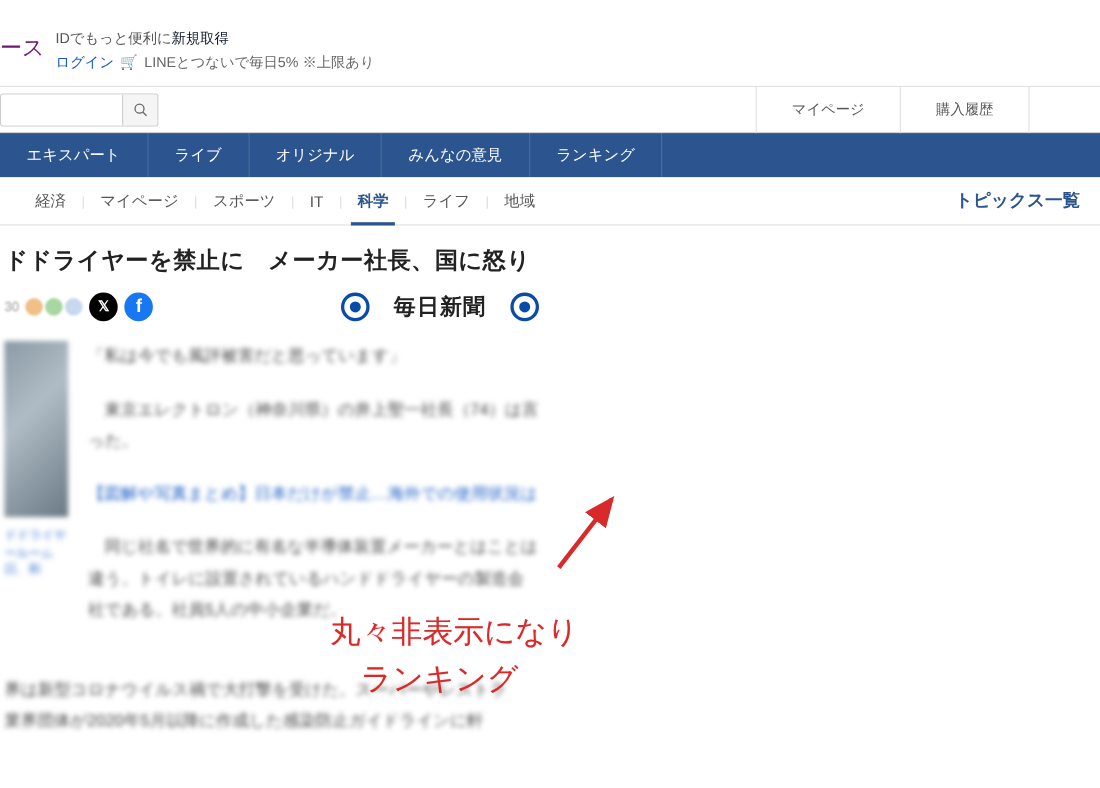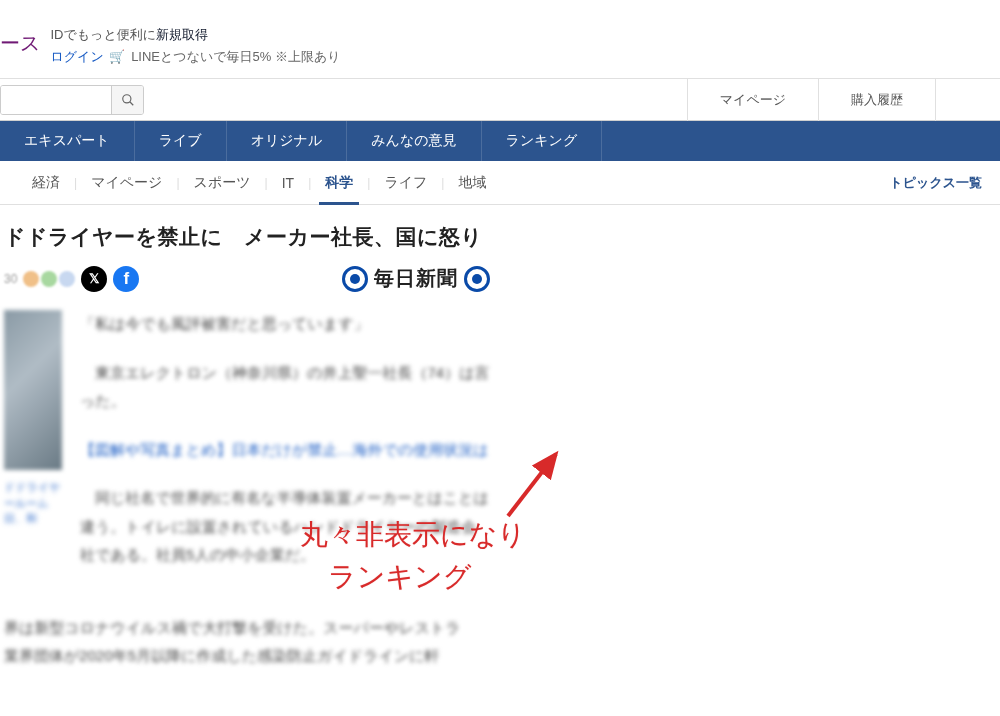--- a/index.html
+++ b/index.html
@@ -21,31 +21,31 @@
 .rightlinks{display:flex;align-items:center}
 .rightlinks .rlink{font-size:13px;color:#555;padding:0 32px;height:42px;display:flex;align-items:center;border-left:1px solid #e0e0e0;cursor:pointer}
 .rightlinks .gear{width:42px;justify-content:center;border-right:none}
 .navblue{background:#2c548e;height:40px;display:flex;align-items:center}
 .navblue .nitem{color:#fff;font-size:14px;padding:0 24px;height:40px;display:flex;align-items:center;cursor:pointer;border-right:1px solid rgba(255,255,255,0.15)}
 .catbar{height:44px;display:flex;align-items:center;border-bottom:1px solid #e0e0e0;padding-left:18px;position:relative}
 .catbar .citem{font-size:14px;color:#555;padding:0 14px;height:44px;display:flex;align-items:center;cursor:pointer;position:relative}
 .catbar .sep{color:#ddd;font-size:12px}
 .catbar .citem.active{color:#2c548e;font-weight:bold}
 .catbar .citem.active::after{content:"";position:absolute;bottom:0;left:8px;right:8px;height:3px;background:#2c548e}
-.catbar .topics{position:absolute;right:18px;font-size:13px;color:#2c548e;font-weight:bold;cursor:pointer}
+.catbar .topics{position:absolute;right:18px;font-size:16px;color:#2c548e;font-weight:bold;cursor:pointer}
 .article{padding:18px 0 0 4px;width:490px}
 .article h1{font-size:21px;font-weight:bold;color:#222;letter-spacing:0.5px;filter:blur(0.3px)}
 .meta{display:flex;align-items:center;margin:14px 0 18px 0;gap:6px}
 .meta .time{color:#999;font-size:12px;filter:blur(1px)}
 .avatars{display:flex;gap:2px;filter:blur(1px)}
 .avatars .av{width:16px;height:16px;border-radius:50%}
 .social{width:26px;height:26px;border-radius:50%;display:flex;align-items:center;justify-content:center;color:#fff;font-size:13px;font-weight:bold;cursor:pointer}
 .social.x{background:#000}
 .social.fb{background:#1877f2;font-size:17px}
-.source{margin-left:auto;display:flex;align-items:center;gap:6px}
+.source{margin-left:auto;display:flex;align-items:center;gap:22px}
 .source .eye{width:26px;height:26px;border:3px solid #0a4aa8;border-radius:50%;position:relative;display:flex;align-items:center;justify-content:center}
 .source .eye::before{content:"";width:10px;height:10px;background:#0a4aa8;border-radius:50%}
 .source .stext{font-size:20px;font-weight:bold;color:#222;font-family:"Yu Mincho",serif;letter-spacing:1px}
 .body{display:flex;gap:18px;filter:blur(2.2px);color:#444;font-size:15px;line-height:1.9}
 .thumbcol{flex:0 0 58px}
 .thumb{width:58px;height:160px;background:linear-gradient(135deg,#8a9aa5 0%,#b0bcc5 40%,#6a7a85 100%);margin-bottom:10px}
 .caption{font-size:11px;line-height:1.4;color:#1a5cc4;filter:blur(1.5px)}
 .textcol{flex:1}
 .textcol p{margin-bottom:20px}
 .textcol .link{color:#1a5cc4}
@@ -155,17 +155,17 @@
 
 <div class="annotation">
   <svg class="arrow" width="70" height="80">
     <defs>
         <marker id="ah" markerWidth="8" markerHeight="8" refX="6" refY="3" orient="auto">
           <path d="M0,0 L7,3 L0,6 Z" fill="#d82a2a"></path>
         </marker>
       </defs>
     <line x1="8" y1="72" x2="56" y2="10" stroke="#d82a2a" stroke-width="4" marker-end="url(#ah)"></line>
   </svg>
-  <div class="anntext" style="margin-top:60px">
+  <div class="anntext" style="margin-top:100px">
     <div>丸々非表示になり</div>
     <div style="padding-left:28px">ランキング</div>
   </div>
 </div>
 
 </body></html>

